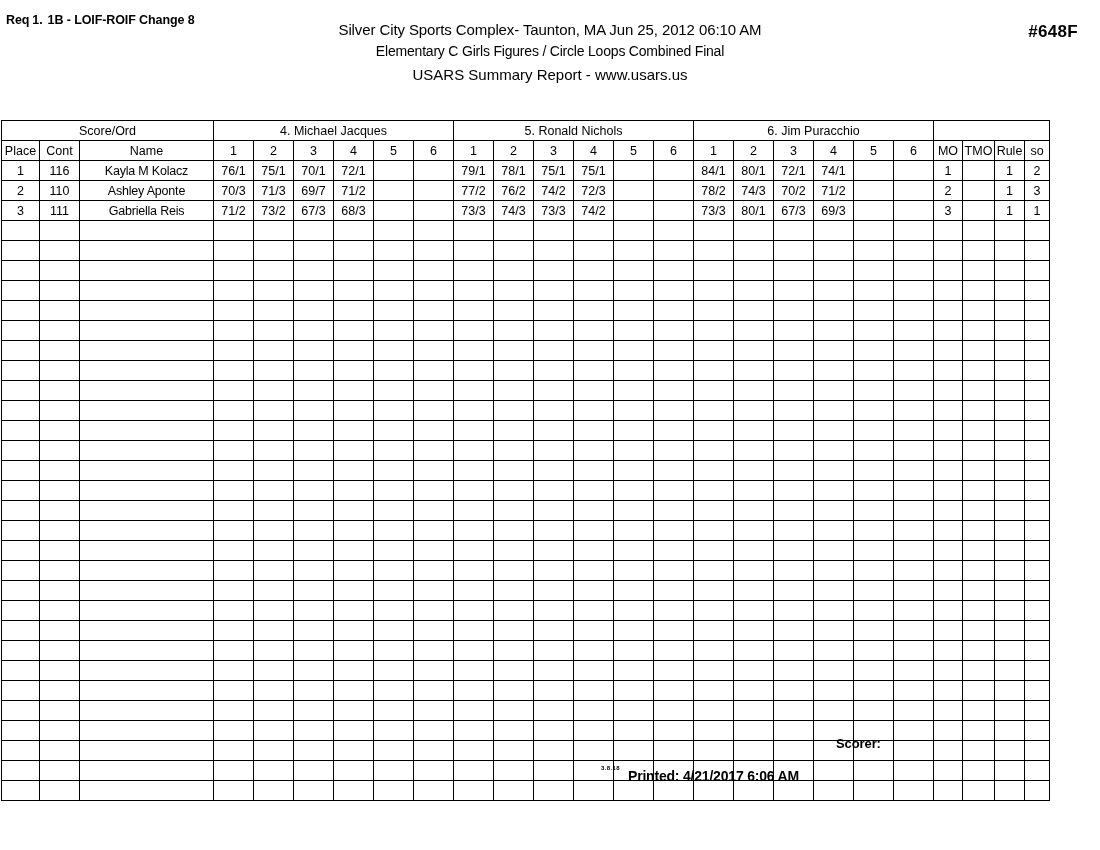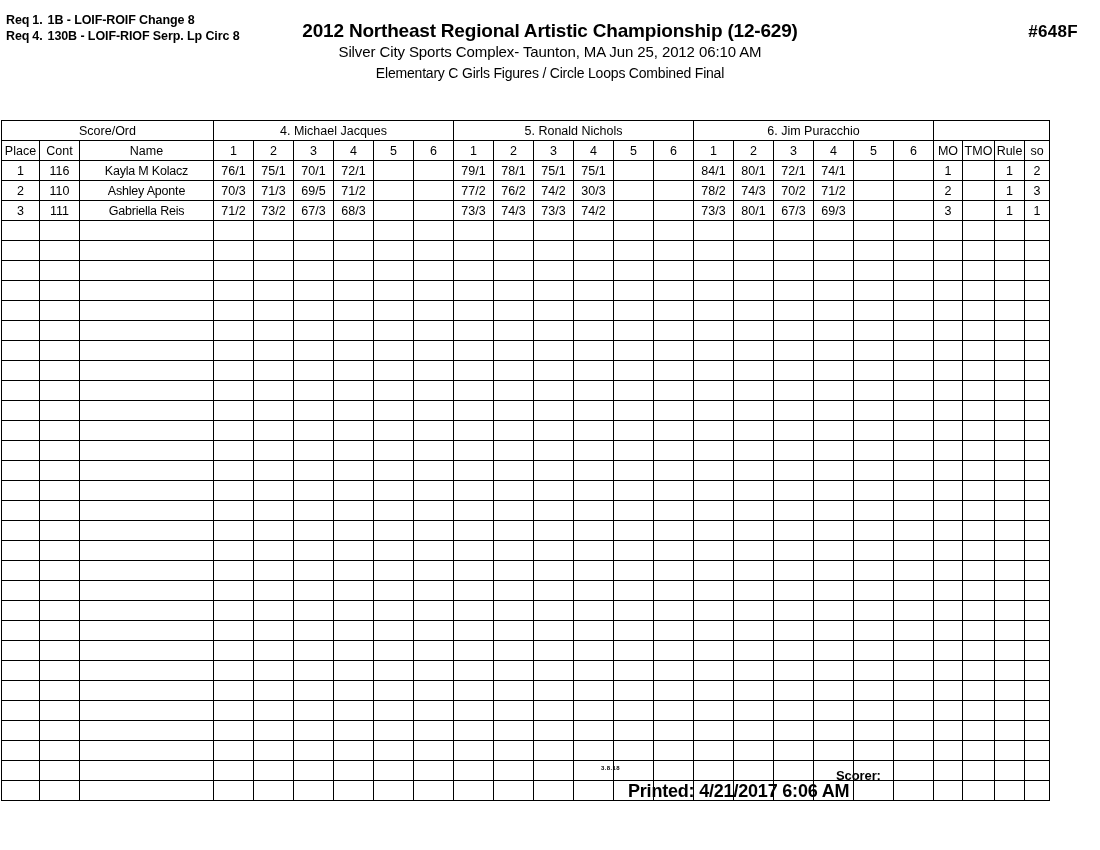--- a/index.html
+++ b/index.html
@@ -139,47 +139,45 @@
     left: 601px;
     top: 765px;
     font-size: 6px;
     font-weight: bold;
     letter-spacing: 0.4px;
   }
   #printed {
     position: absolute;
     left: 628px;
     top: 768px;
-    font-size: 18px;
+    font-size: 14px;
     font-weight: bold;
     letter-spacing: -0.2px;
     white-space: nowrap;
-    margin-top: 13px;
   }
   #scorer {
     position: absolute;
     left: 836px;
-    top: 768px;
+    top: 736px;
     font-size: 13px;
     font-weight: bold;
     letter-spacing: -0.1px;
   }
 </style>
 </head>
 <body>
 
 <div id="reqs">
     <div class="req-line"><span class="req-label">Req</span><span class="req-num">1.</span><span>1B - LOIF-ROIF Change 8</span></div>
-    <div class="req-line"><span class="req-label">Req</span><span class="req-num">4.</span><span>130B - LOIF-RIOF Serp. Lp Circ 8</span></div>
   </div>
 
 <div id="titleblock">
-  <div id="meet-title">2012 Northeast Regional Artistic Championship (12-629)</div>
   <div id="meet-venue">Silver City Sports Complex- Taunton, MA  Jun 25, 2012  06:10 AM</div>
   <div id="event-title">Elementary C Girls Figures / Circle Loops Combined Final</div>
+  <div id="report-sub">USARS Summary Report - www.usars.us</div>
 </div>
 
 <div id="event-code">#648F</div>
 
 <table id="grid">
   <colgroup>
     <col style="width:38px">
     <col style="width:40px">
     <col style="width:134px">
     <col style="width:40px">
@@ -266,28 +264,28 @@
         <td class="d-tail"></td>
         <td class="d-tail">1</td>
         <td class="d-tail">2</td>
       </tr>
       <tr class="datarow">
         <td class="d-place">2</td>
         <td class="d-cont">110</td>
         <td class="d-name">Ashley Aponte</td>
         <td class="d-score sep-l">70/3</td>
         <td class="d-score">71/3</td>
-        <td class="d-score">69/5</td>
+        <td class="d-score">69/7</td>
         <td class="d-score">71/2</td>
         <td class="d-score"></td>
         <td class="d-score"></td>
         <td class="d-score sep-l">77/2</td>
         <td class="d-score">76/2</td>
         <td class="d-score">74/2</td>
-        <td class="d-score">30/3</td>
+        <td class="d-score">72/3</td>
         <td class="d-score"></td>
         <td class="d-score"></td>
         <td class="d-score sep-l">78/2</td>
         <td class="d-score">74/3</td>
         <td class="d-score">70/2</td>
         <td class="d-score">71/2</td>
         <td class="d-score"></td>
         <td class="d-score"></td>
         <td class="d-tail sep-l">2</td>
         <td class="d-tail"></td>

